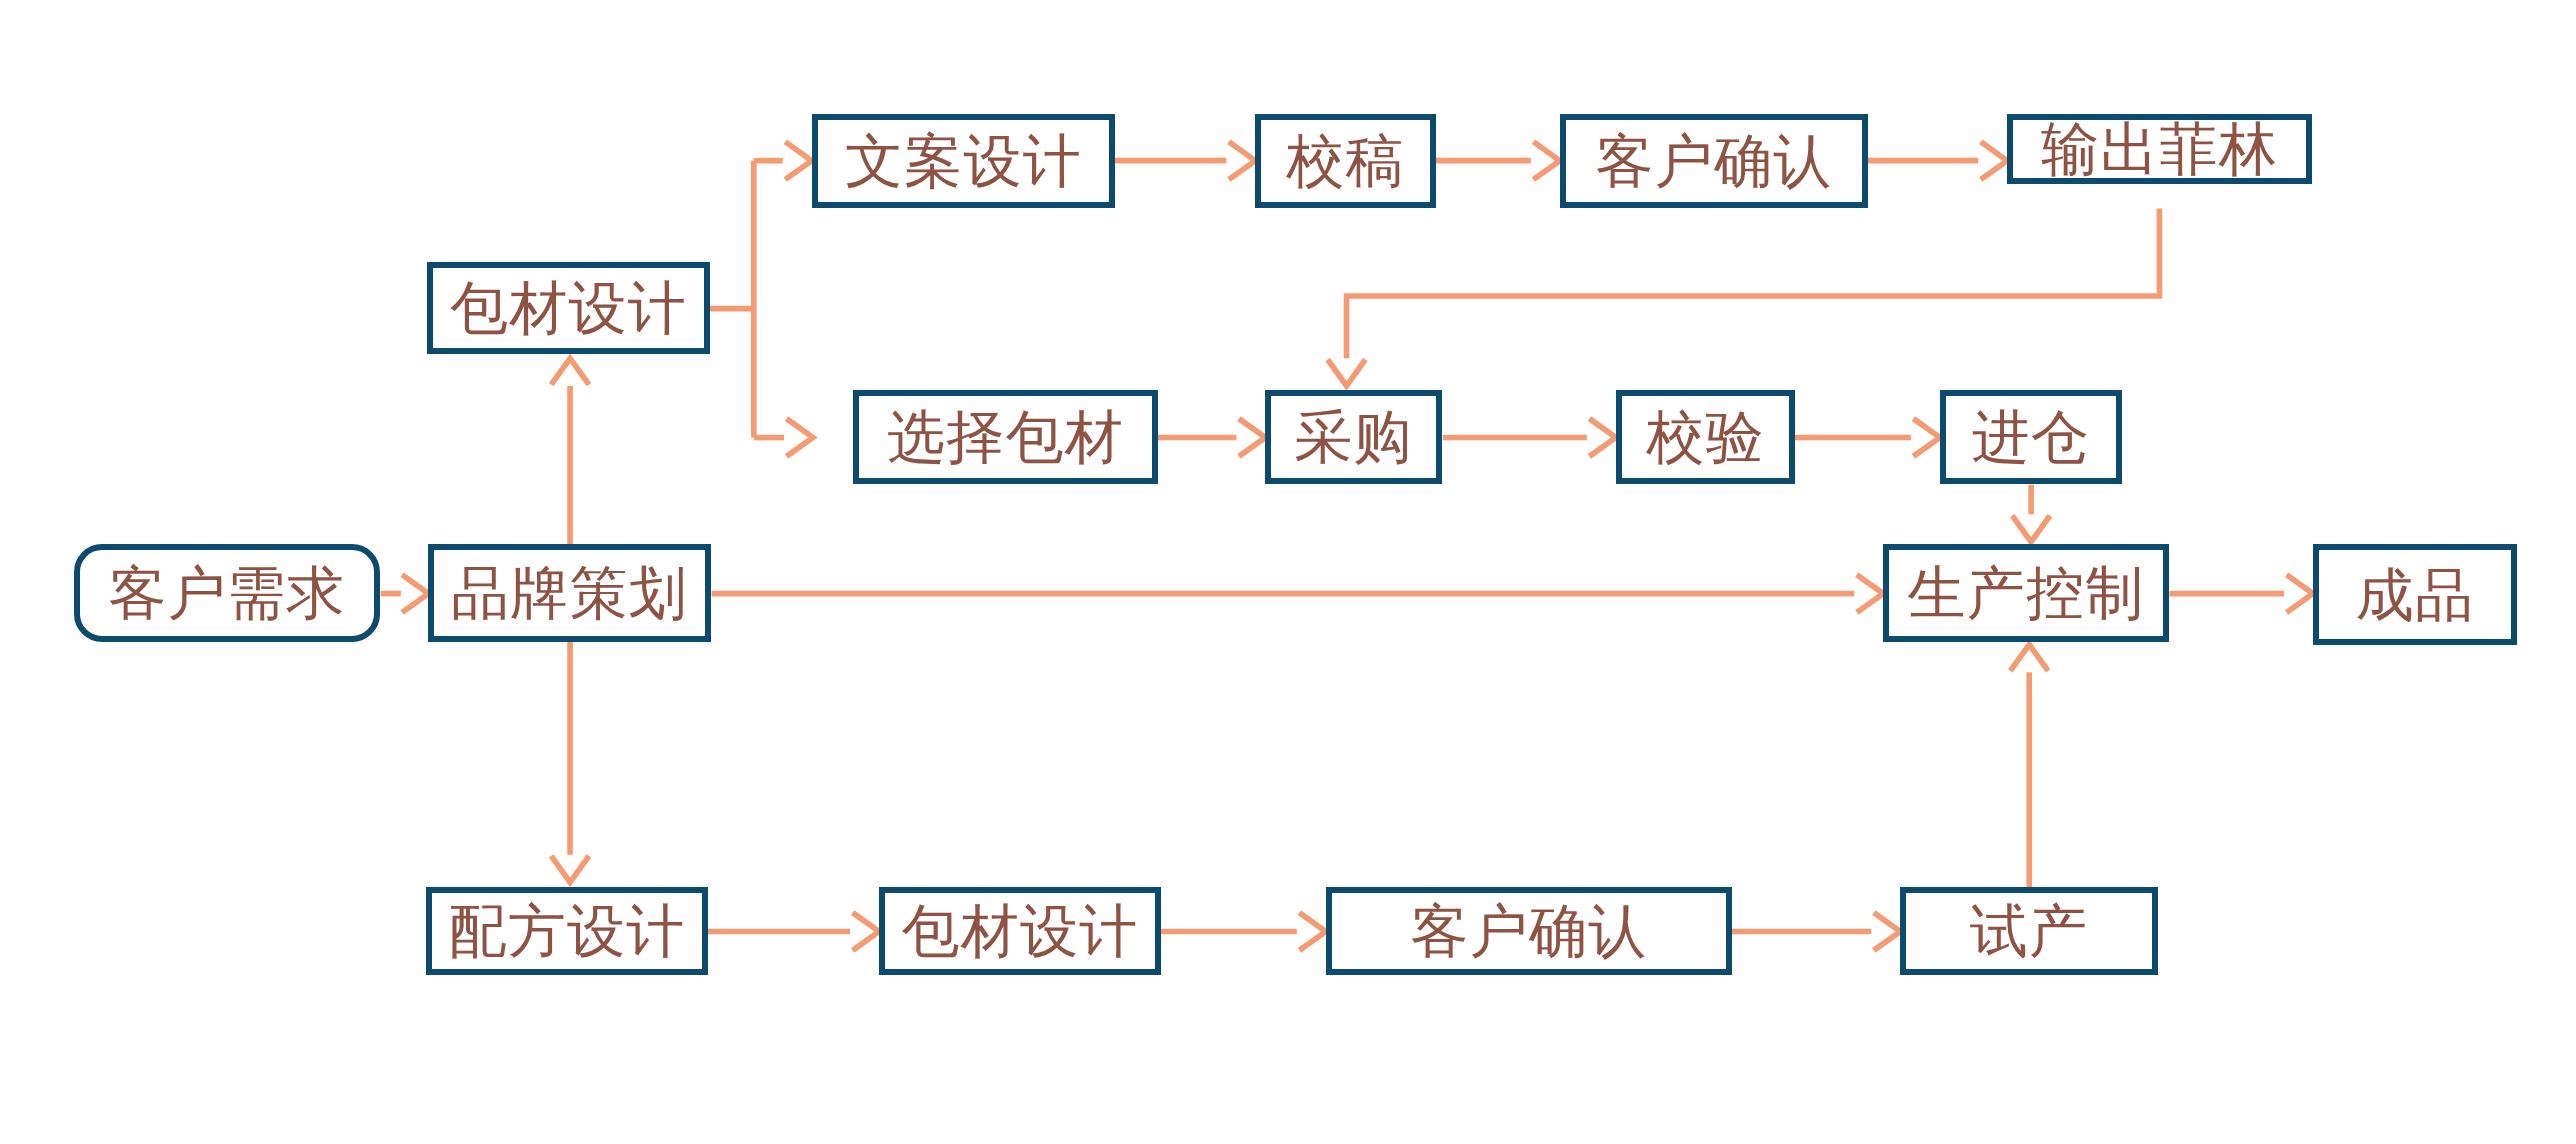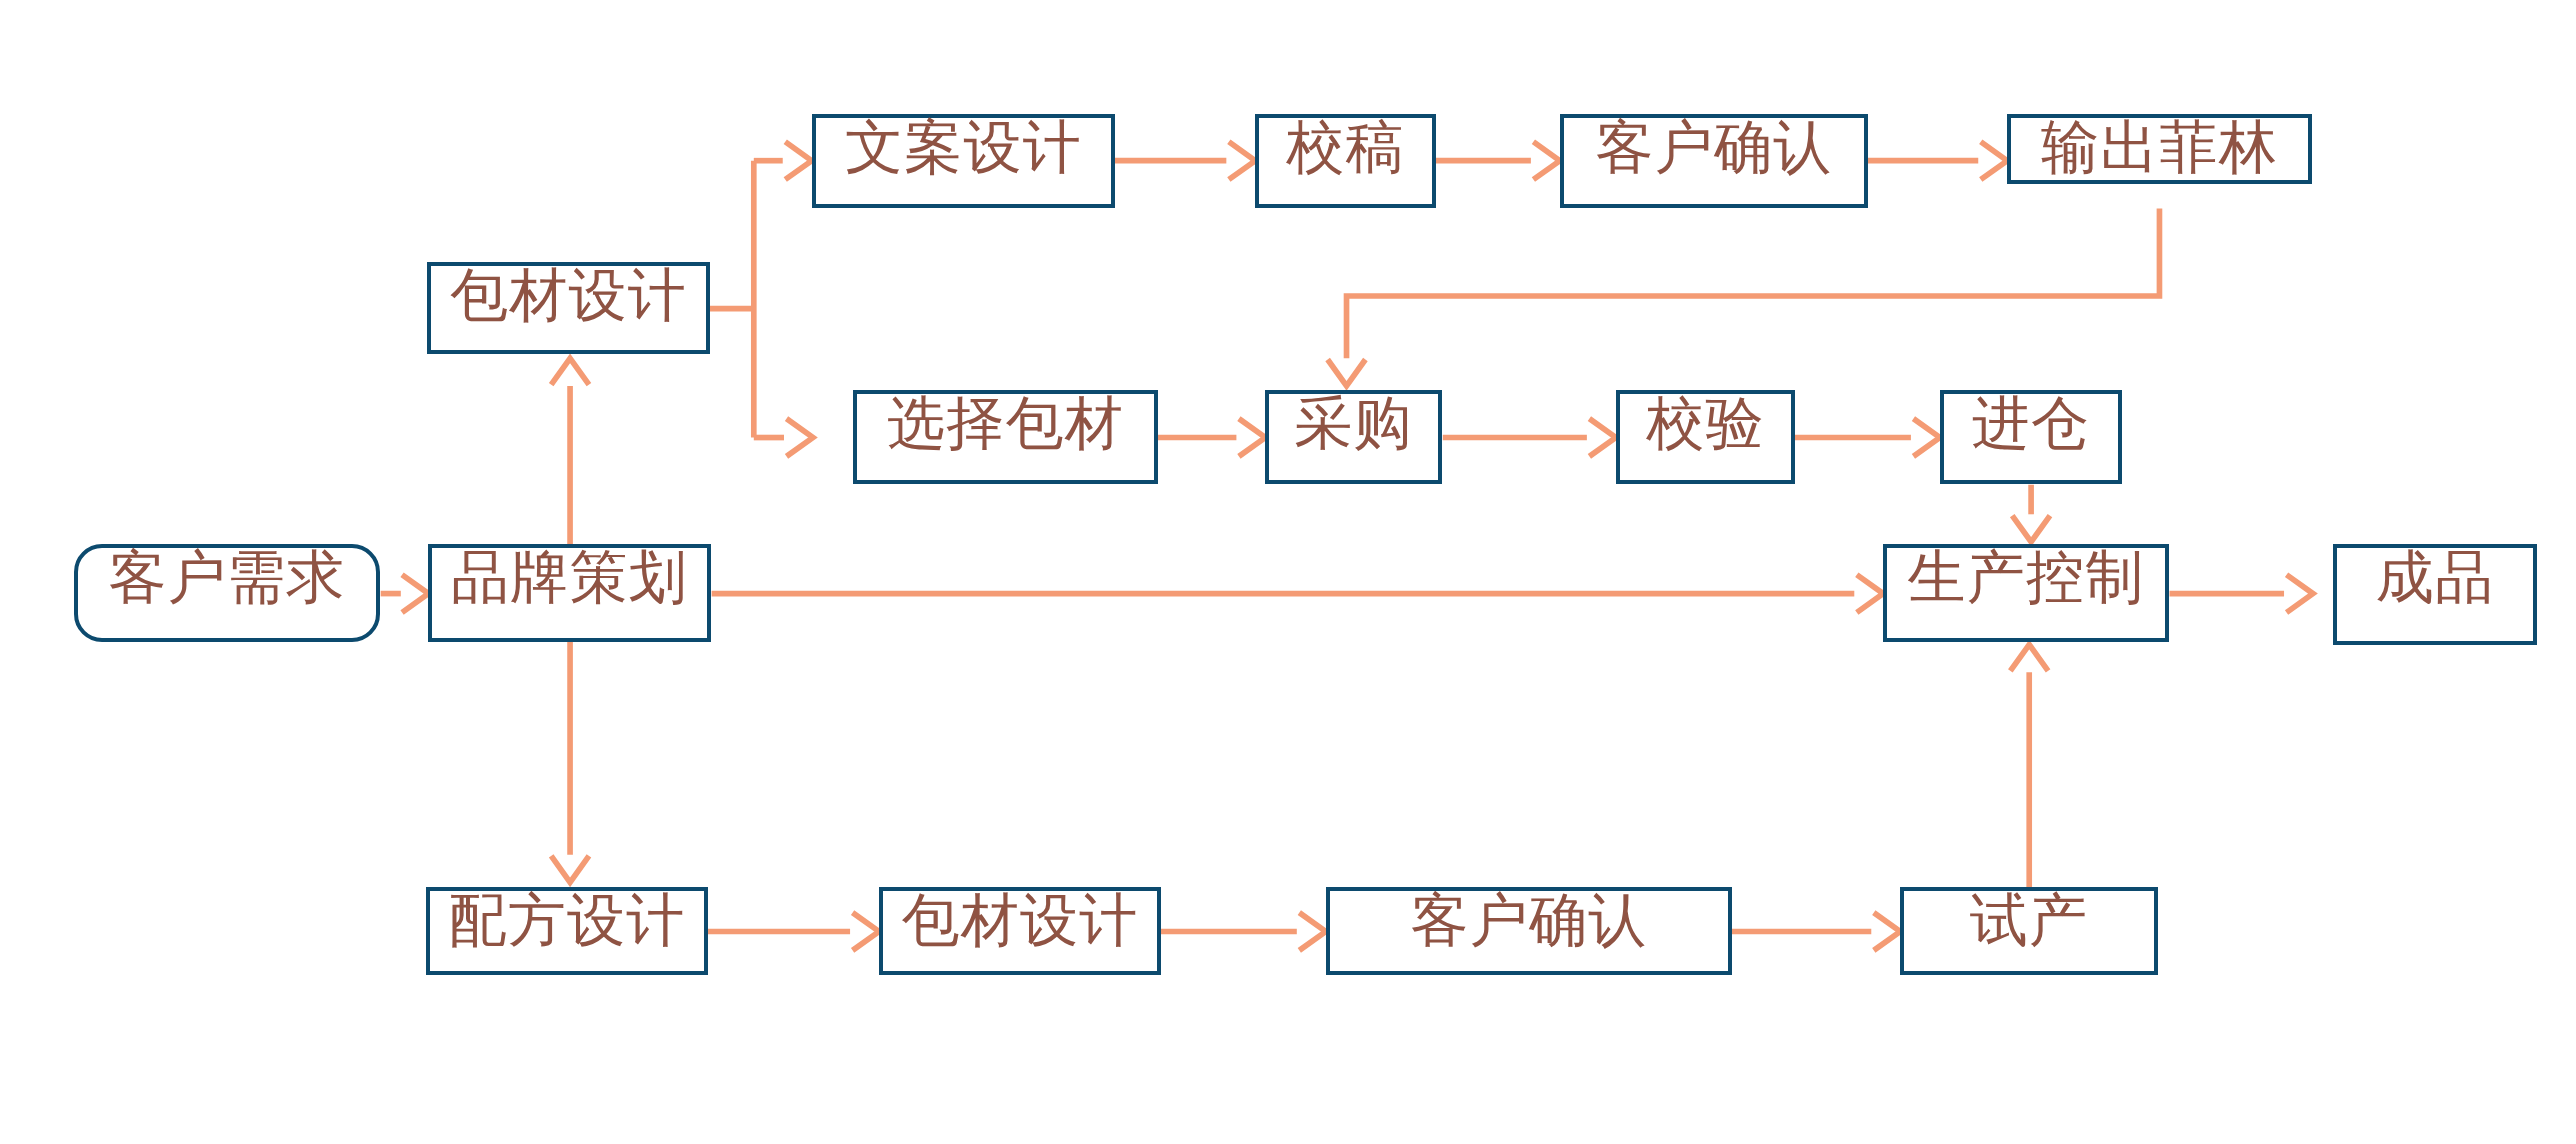--- a/index.html
+++ b/index.html
@@ -23,24 +23,24 @@
     height: 1145px;
   }
   .edge {
     stroke: #F49B74;
     stroke-width: 9;
     fill: none;
   }
   .node {
     position: absolute;
     box-sizing: border-box;
-    border: 4px solid #0c4a6e;
+    border: 6px solid #0c4a6e;
     background: #ffffff;
     display: flex;
-    align-items: flex-start;
+    align-items: center;
     justify-content: center;
     color: #8F5343;
     font-size: 58px;
     line-height: 1;
     white-space: nowrap;
     letter-spacing: 1.3px;
   }
 </style>
 </head>
 <body>
@@ -191,21 +191,21 @@
   </div>
 
   <div class="node" style="left:1940px; top:390px; width:182px; height:94px;">
     <span>进仓</span>
   </div>
 
   <div class="node" style="left:1883px; top:544px; width:286px; height:98px;">
     <span>生产控制</span>
   </div>
 
-  <div class="node" style="left:2313px; top:544px; width:204px; height:101px;margin-left:20px;">
+  <div class="node" style="left:2313px; top:544px; width:204px; height:101px;">
     <span>成品</span>
   </div>
 
   <div class="node" style="left:426px; top:887px; width:282px; height:88px;">
     <span>配方设计</span>
   </div>
 
   <div class="node" style="left:879px; top:887px; width:282px; height:88px;">
     <span>包材设计</span>
   </div>

